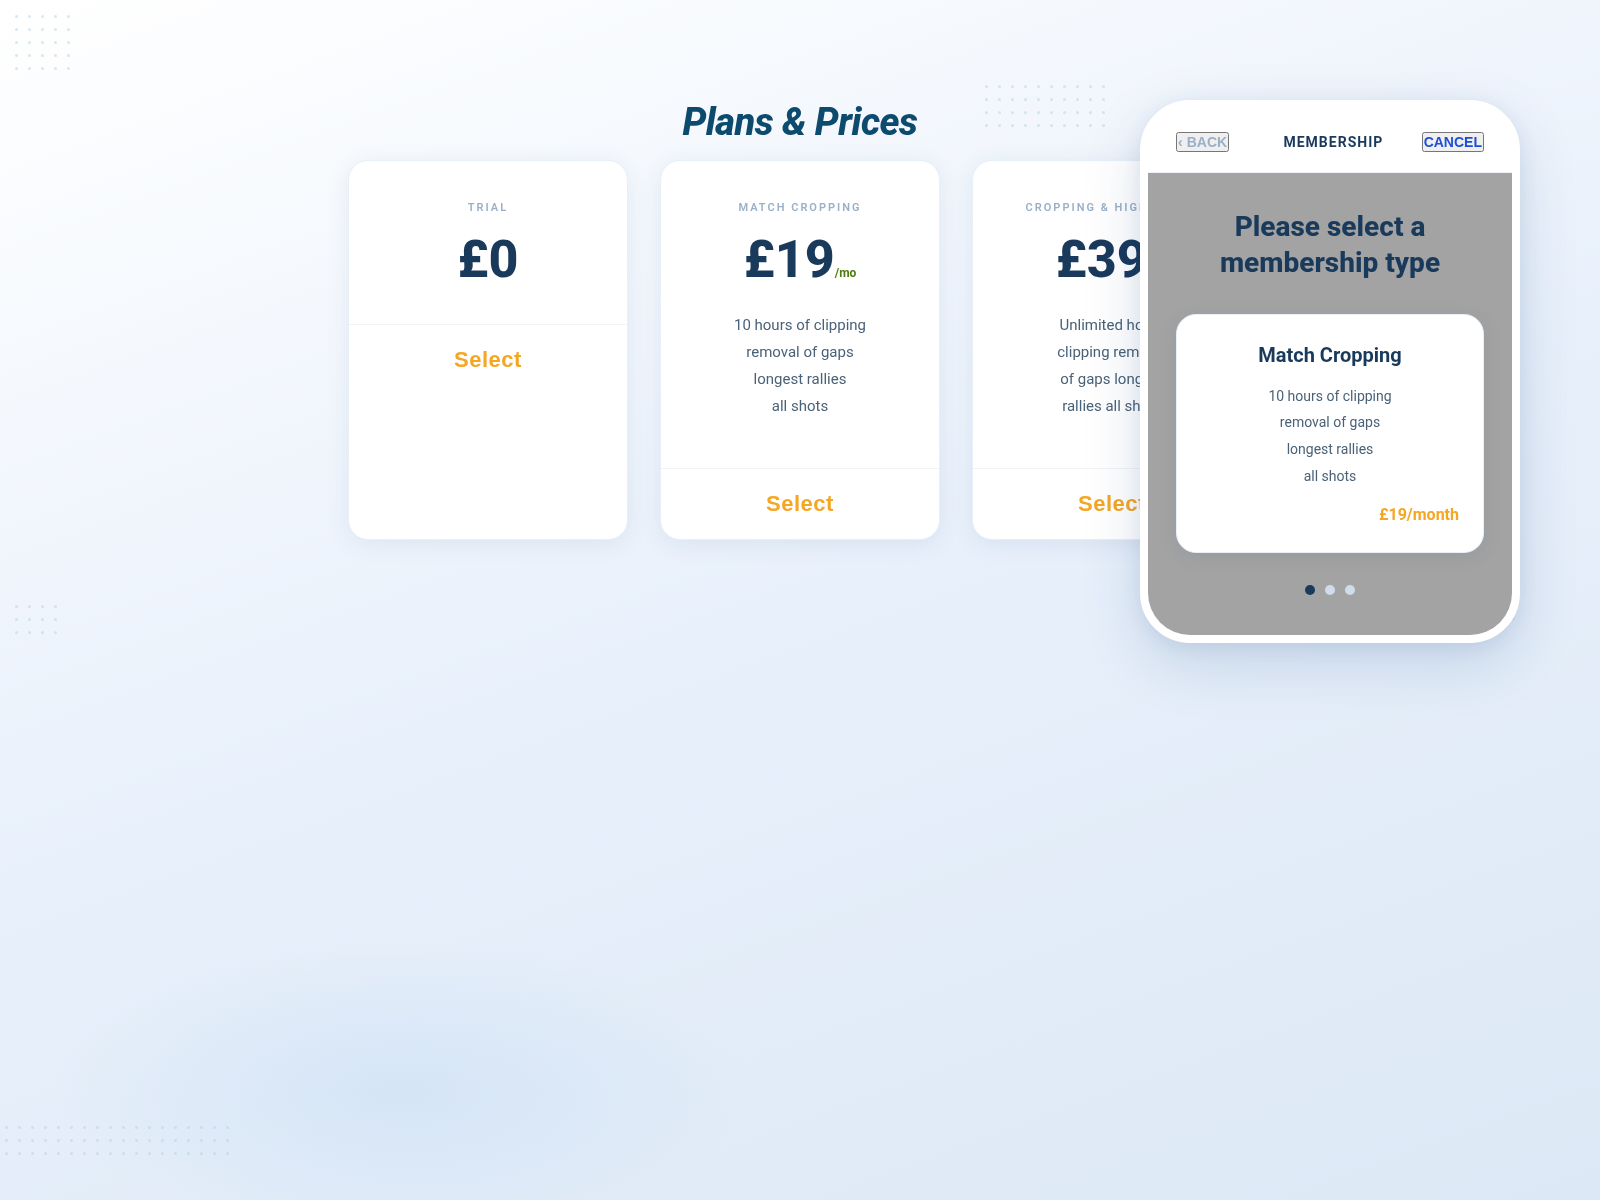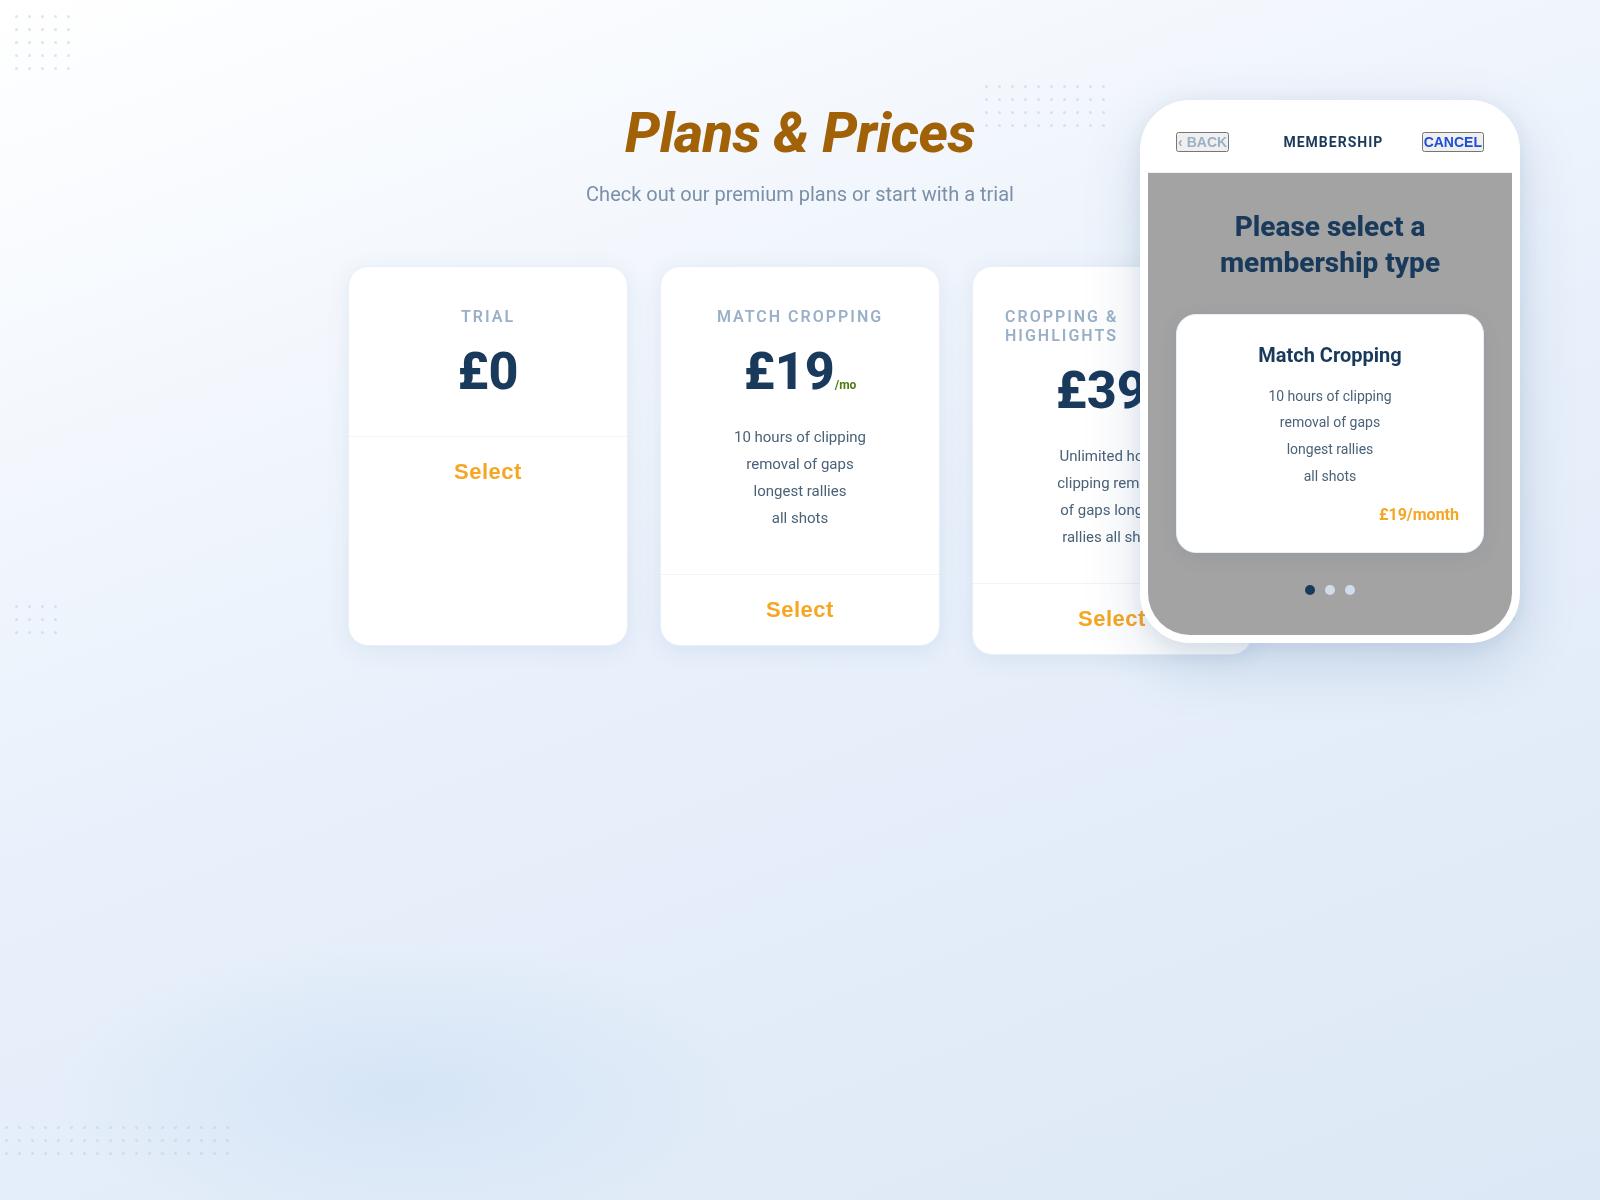--- a/index.html
+++ b/index.html
@@ -22,24 +22,24 @@
     .page-content {
       position: relative;
       z-index: 10;
       display: flex;
       flex-direction: column;
       align-items: center;
       padding-top: 100px;
     }
 
     .page-title {
-      font-size: 56px;
+      font-size: 38px;
       font-weight: 800;
       font-style: italic;
-      color: #a16207;
+      color: #0c4a6e;
       margin-bottom: 16px;
       letter-spacing: -0.5px;
     }
 
     .page-subtitle {
       font-size: 20px;
       color: #7a90a8;
       margin-bottom: 60px;
       font-weight: 400;
     }
@@ -62,21 +62,21 @@
       flex-direction: column;
       align-items: center;
       width: 280px;
       min-height: 380px;
       position: relative;
       overflow: hidden;
       border: 1.5px solid #e8eff8;
     }
 
     .plan-label {
-      font-size: 16px;
+      font-size: 11px;
       font-weight: 600;
       letter-spacing: 2px;
       color: #9ab0c8;
       text-transform: uppercase;
       margin-bottom: 20px;
     }
 
     .plan-price {
       font-size: 52px;
       font-weight: 800;
@@ -505,21 +505,20 @@
     <div class="d"></div>
     <div class="d"></div>
     <div class="d"></div>
     <div class="d"></div>
 </div>
 
 <div class="curve-decoration"></div>
 
 <div class="page-content">
   <h1 class="page-title">Plans &amp; Prices</h1>
-  <p class="page-subtitle">Check out our premium plans or start with a trial</p>
 
   <div class="plans-row">
 
     <div class="plan-card">
       <div class="plan-label">TRIAL</div>
       <div class="plan-price">
         <span>£0</span>
       </div>
       <button class="plan-select-btn">Select</button>
     </div>

